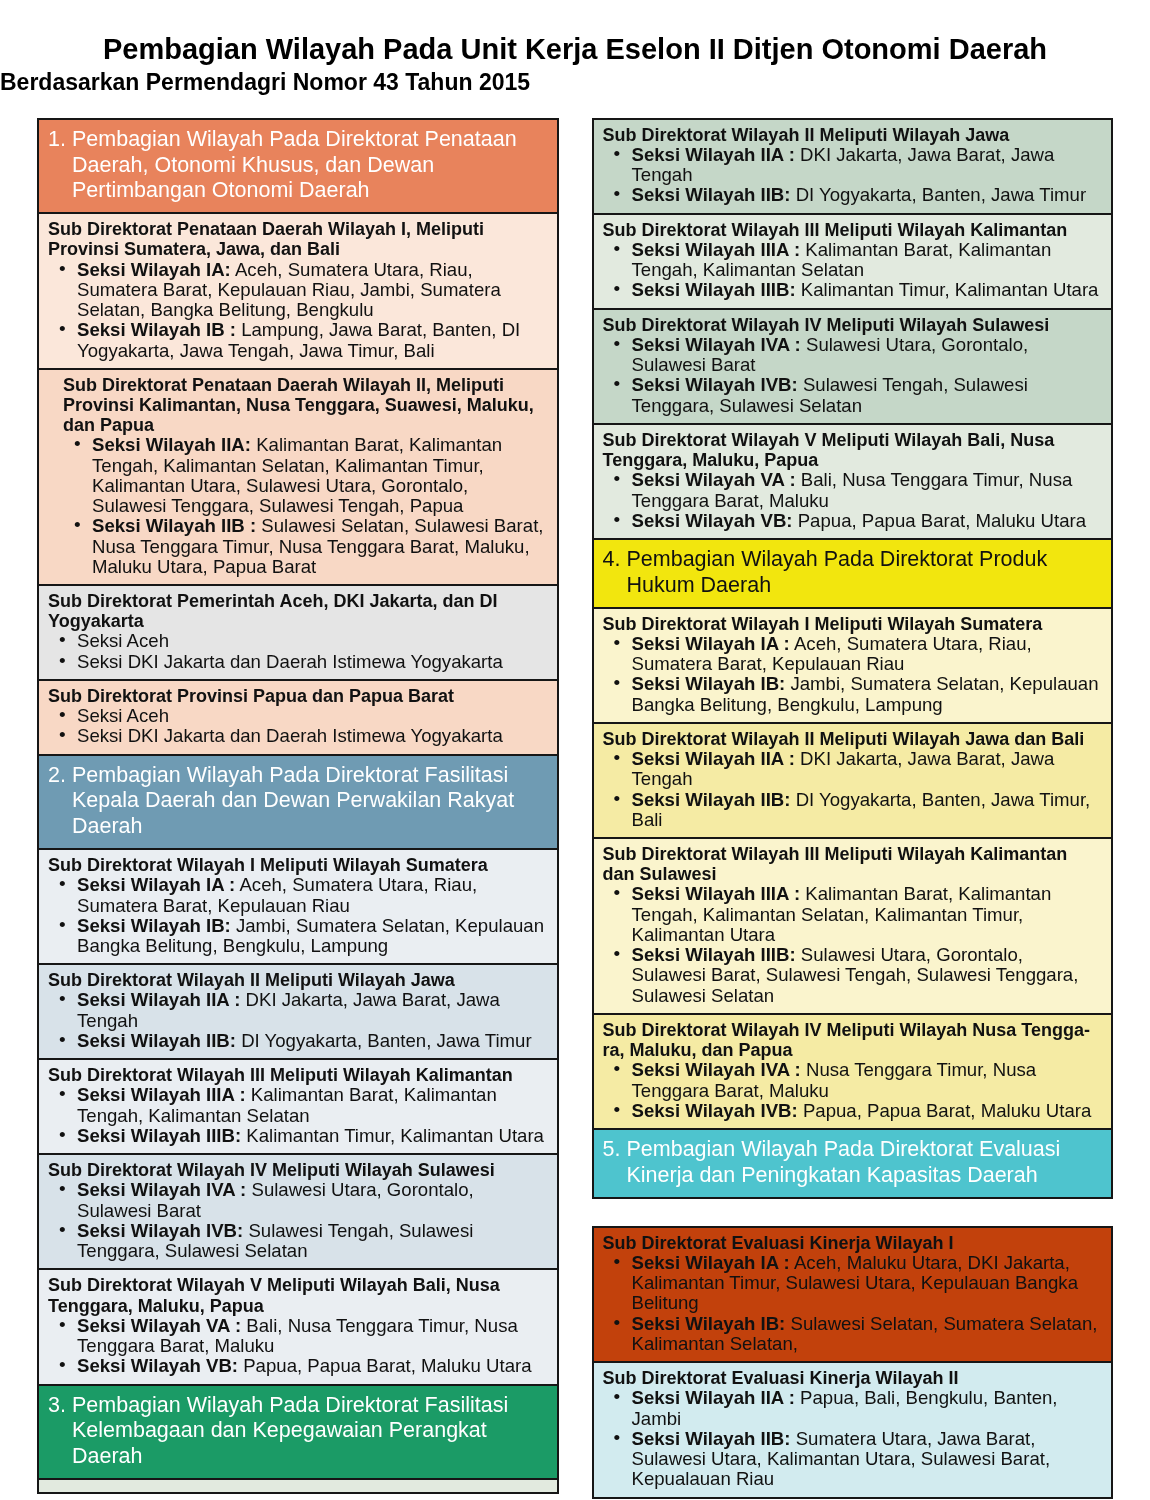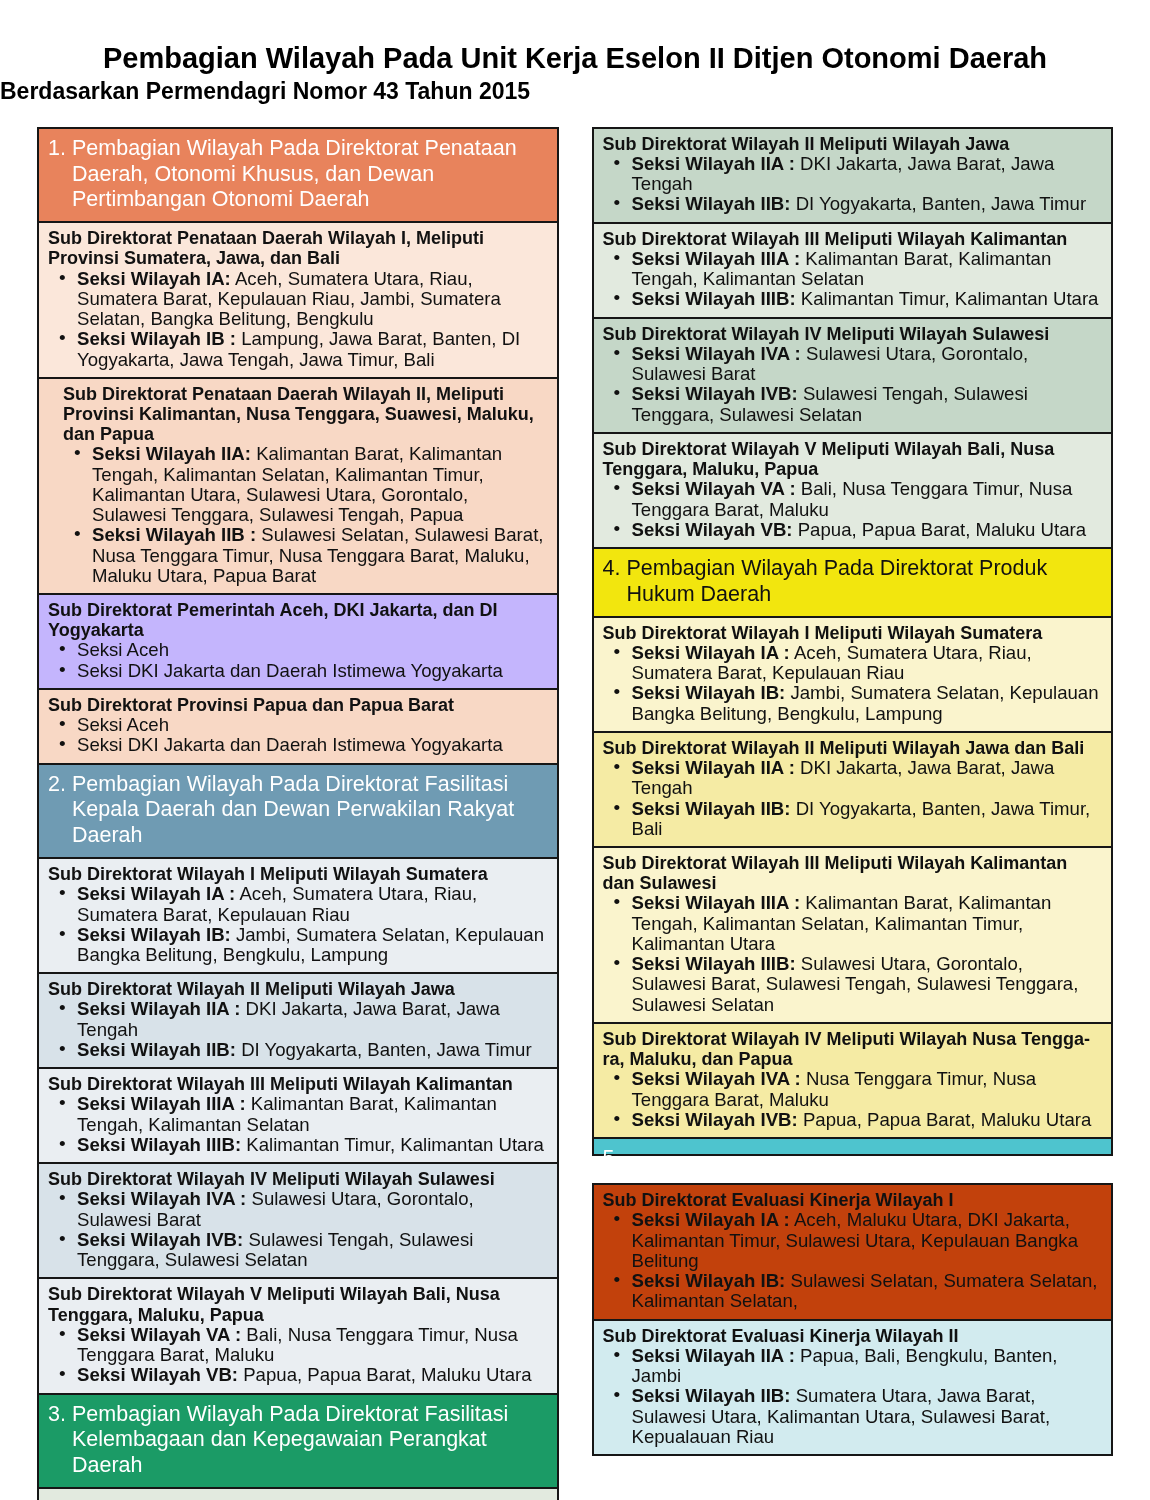--- a/index.html
+++ b/index.html
@@ -1,18 +1,18 @@
 <!DOCTYPE html>
 <html><head>
 <meta charset="utf-8">
 <style>
   html,body{margin:0;padding:0;background:#ffffff;}
   body{width:1150px;font-family:"Liberation Sans",sans-serif;color:#111;}
   .page{width:1150px;min-height:1500px;box-sizing:border-box;background:#fff;padding-top:26px;}
-  .title{font-size:29px;font-weight:bold;text-align:center;margin:15px 30px 2px;line-height:1.2;color:#000;}
+  .title{font-size:29px;font-weight:bold;text-align:center;margin:6px 30px 2px;line-height:1.2;color:#000;}
   .subtitle{font-size:23px;font-weight:bold;text-align:left;margin:2px 0 0;color:#000;}
   .cols{display:flex;gap:33px;padding:0 37px;margin-top:22px;align-items:flex-start;}
   .col{width:527px;box-sizing:border-box;}
   .seg{border:2px solid #161616;box-sizing:border-box;}
   .seg + .seg{margin-top:-2px;}
   .sec-header{position:relative;padding:7px 10px 8px 33px;font-size:21.5px;line-height:1.2;}
   .sec-num{position:absolute;left:9px;top:7px;}
   .block{padding:5px 9px 7px 9px;font-size:18.6px;line-height:1.09;}
   .block-title{font-weight:bold;font-size:18px;line-height:1.12;}
   .bullet{position:relative;padding-left:29px;}
@@ -31,21 +31,21 @@
         <div class="seg block" style="background: rgb(251, 231, 218);">
           <div class="block-title">Sub Direktorat Penataan Daerah Wilayah I, Meliputi Provinsi Sumatera, Jawa, dan Bali</div>
           <div class="bullet"><span class="b">Seksi Wilayah IA:</span><span> Aceh, Sumatera Utara, Riau, Sumatera Barat, Kepulauan Riau, Jambi, Sumatera Selatan, Bangka Belitung, Bengkulu</span></div>
           <div class="bullet"><span class="b">Seksi Wilayah IB :</span><span> Lampung, Jawa Barat, Banten, DI Yogyakarta, Jawa Tengah, Jawa Timur, Bali</span></div>
         </div>
         <div class="seg block" style="background: rgb(248, 216, 197); padding-left: 24px;">
           <div class="block-title">Sub Direktorat Penataan Daerah Wilayah II, Meliputi Provinsi Kalimantan, Nusa Tenggara, Suawesi, Maluku, dan Papua</div>
           <div class="bullet"><span class="b">Seksi Wilayah IIA:</span><span> Kalimantan Barat, Kalimantan Tengah, Kalimantan Selatan, Kalimantan Timur, Kalimantan Utara, Sulawesi Utara, Gorontalo, Sulawesi Tenggara, Sulawesi Tengah, Papua</span></div>
           <div class="bullet"><span class="b">Seksi Wilayah IIB :</span><span> Sulawesi Selatan, Sulawesi Barat, Nusa Tenggara Timur, Nusa Tenggara Barat, Maluku, Maluku Utara, Papua Barat</span></div>
         </div>
-        <div class="seg block" style="background: #c4b5fd;">
+        <div class="seg block" style="background: #e5e5e5;">
           <div class="block-title">Sub Direktorat Pemerintah Aceh, DKI Jakarta, dan DI Yogyakarta</div>
           <div class="bullet"><span class="b"></span><span>Seksi Aceh</span></div>
           <div class="bullet"><span class="b"></span><span>Seksi DKI Jakarta dan Daerah Istimewa Yogyakarta</span></div>
         </div>
         <div class="seg block" style="background: rgb(248, 216, 197);">
           <div class="block-title">Sub Direktorat Provinsi Papua dan Papua Barat</div>
           <div class="bullet"><span class="b"></span><span>Seksi Aceh</span></div>
           <div class="bullet"><span class="b"></span><span>Seksi DKI Jakarta dan Daerah Istimewa Yogyakarta</span></div>
         </div>
         <div class="seg sec-header" style="background: rgb(111, 155, 179); color: rgb(255, 255, 255);"><span class="sec-num">2.</span><span>Pembagian Wilayah Pada Direktorat Fasilitasi Kepala Daerah dan Dewan Perwakilan Rakyat Daerah</span></div>
@@ -112,21 +112,21 @@
         <div class="seg block" style="background: rgb(250, 244, 205);">
           <div class="block-title">Sub Direktorat Wilayah III Meliputi Wilayah Kalimantan dan Sulawesi</div>
           <div class="bullet"><span class="b">Seksi Wilayah IIIA :</span><span> Kalimantan Barat, Kalimantan Tengah, Kalimantan Selatan, Kalimantan Timur, Kalimantan Utara</span></div>
           <div class="bullet"><span class="b">Seksi Wilayah IIIB:</span><span> Sulawesi Utara, Gorontalo, Sulawesi Barat, Sulawesi Tengah, Sulawesi Tenggara, Sulawesi Selatan</span></div>
         </div>
         <div class="seg block" style="background: rgb(245, 235, 164);">
           <div class="block-title">Sub Direktorat Wilayah IV Meliputi Wilayah Nusa Tengga-ra, Maluku, dan Papua</div>
           <div class="bullet"><span class="b">Seksi Wilayah IVA :</span><span> Nusa Tenggara Timur, Nusa Tenggara Barat, Maluku</span></div>
           <div class="bullet"><span class="b">Seksi Wilayah IVB:</span><span> Papua, Papua Barat, Maluku Utara</span></div>
         </div>
-        <div class="seg sec-header" style="background: rgb(78, 196, 206); color: rgb(255, 255, 255);"><span class="sec-num">5.</span></div>
+        <div class="seg sec-header" style="background: rgb(78, 196, 206); color: rgb(255, 255, 255);"><span class="sec-num">5.</span><span>Pembagian Wilayah Pada Direktorat Evaluasi Kinerja dan Peningkatan Kapasitas Daerah</span></div>
         <div class="seg block" style="background: #c2410c; margin-top: 27px;">
           <div class="block-title">Sub Direktorat Evaluasi Kinerja Wilayah I</div>
           <div class="bullet"><span class="b">Seksi Wilayah IA :</span><span> Aceh, Maluku Utara, DKI Jakarta, Kalimantan Timur, Sulawesi Utara, Kepulauan Bangka Belitung</span></div>
           <div class="bullet"><span class="b">Seksi Wilayah IB:</span><span> Sulawesi Selatan, Sumatera Selatan, Kalimantan Selatan,</span></div>
         </div>
         <div class="seg block" style="background: rgb(210, 235, 239);">
           <div class="block-title">Sub Direktorat Evaluasi Kinerja Wilayah II</div>
           <div class="bullet"><span class="b">Seksi Wilayah IIA :</span><span> Papua, Bali, Bengkulu, Banten, Jambi</span></div>
           <div class="bullet"><span class="b">Seksi Wilayah IIB:</span><span> Sumatera Utara, Jawa Barat, Sulawesi Utara, Kalimantan Utara, Sulawesi Barat, Kepualauan Riau</span></div>
         </div>

